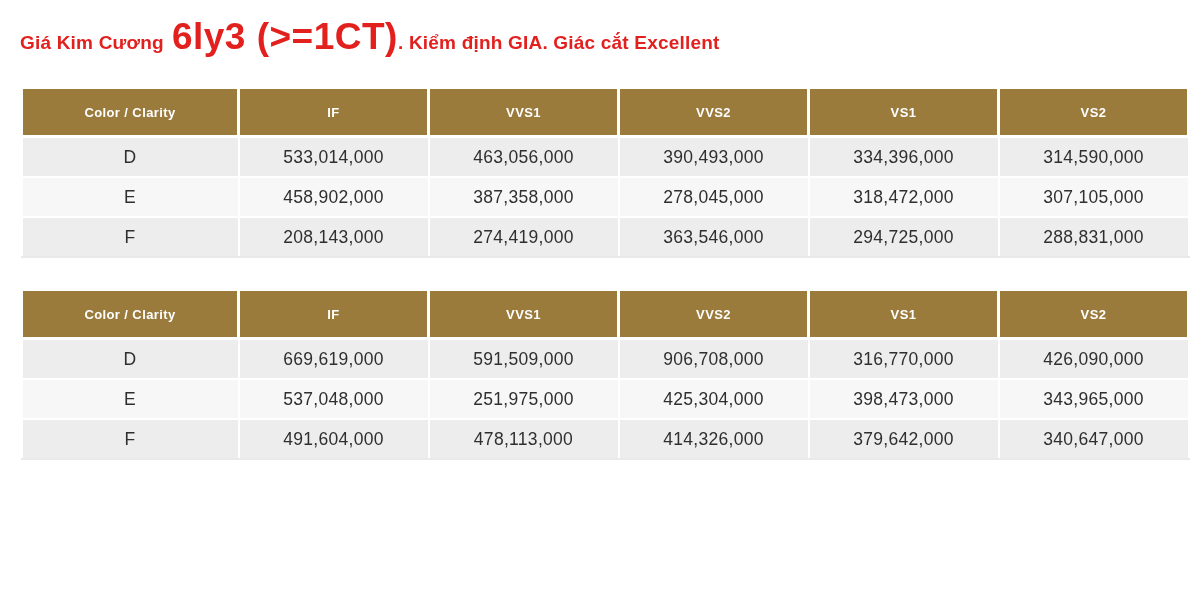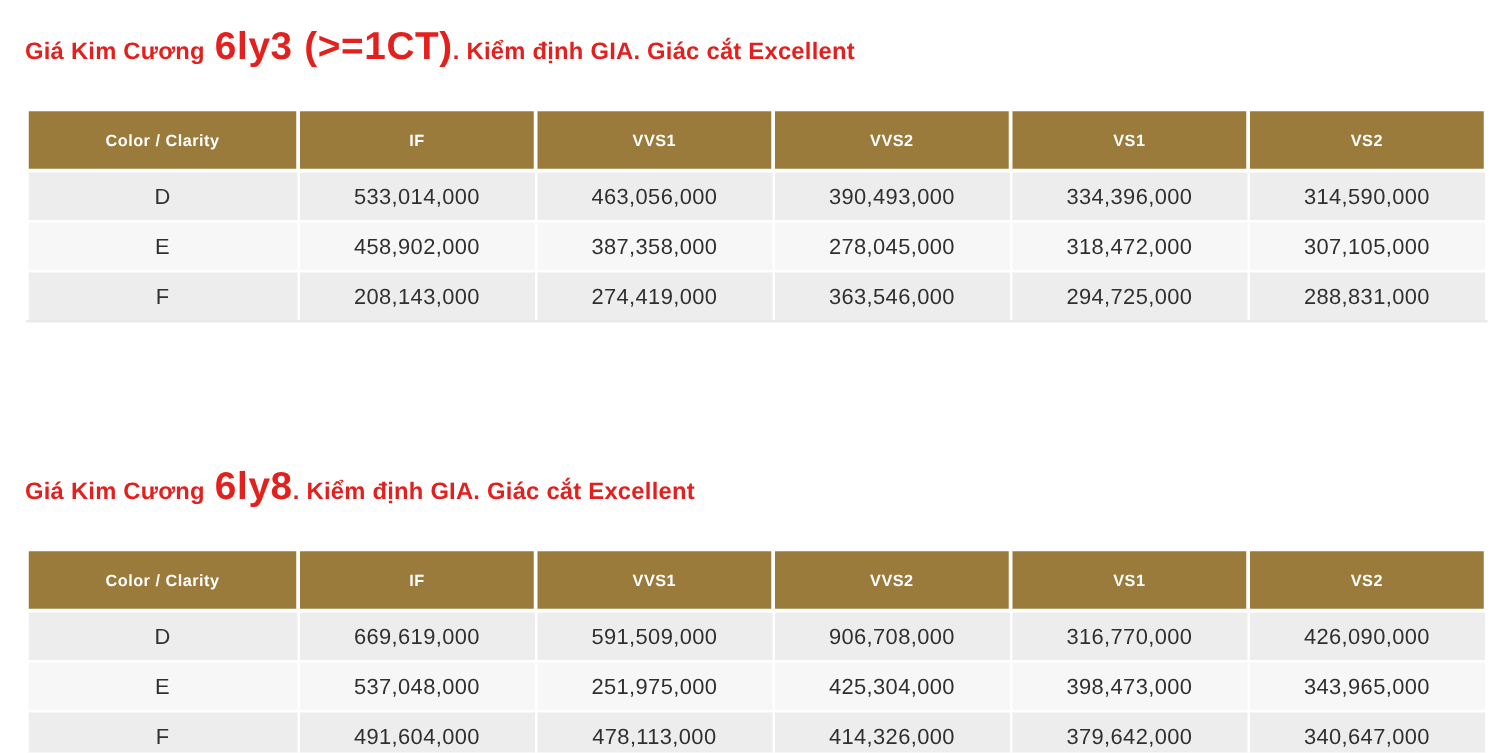--- a/index.html
+++ b/index.html
@@ -20,21 +20,21 @@
     margin: 0;
     height: 38px;
     line-height: 38px;
     white-space: nowrap;
     color: var(--title-red, #e2201e);
     font-weight: bold;
     font-size: 19px;
     letter-spacing: 0.2px;
   }
   .section-title .t-big {
-    font-size: 31px;
+    font-size: 37px;
     margin-left: 8px;
     letter-spacing: 0.5px;
   }
   .section-one .section-title { margin-top: 18px; }
   .section-two .section-title { margin-top: 112px; }
   table.price-table {
     margin-top: 30px;
     width: 1170px;
     table-layout: fixed;
     border-collapse: collapse;
@@ -104,21 +104,20 @@
             <td>274,419,000</td>
             <td>363,546,000</td>
             <td>294,725,000</td>
             <td>288,831,000</td>
           </tr>
         </tbody>
     </table>
   </section>
 
   <section class="price-section section-two">
-    <h2 class="section-title"><span class="t-pre">Giá Kim Cương</span><span class="t-big">6ly8</span><span class="t-suf">. Kiểm định GIA. Giác cắt Excellent</span></h2>
     <table class="price-table">
       <thead>
           <tr>
             <th>Color / Clarity</th>
             <th>IF</th>
             <th>VVS1</th>
             <th>VVS2</th>
             <th>VS1</th>
             <th>VS2</th>
           </tr>

